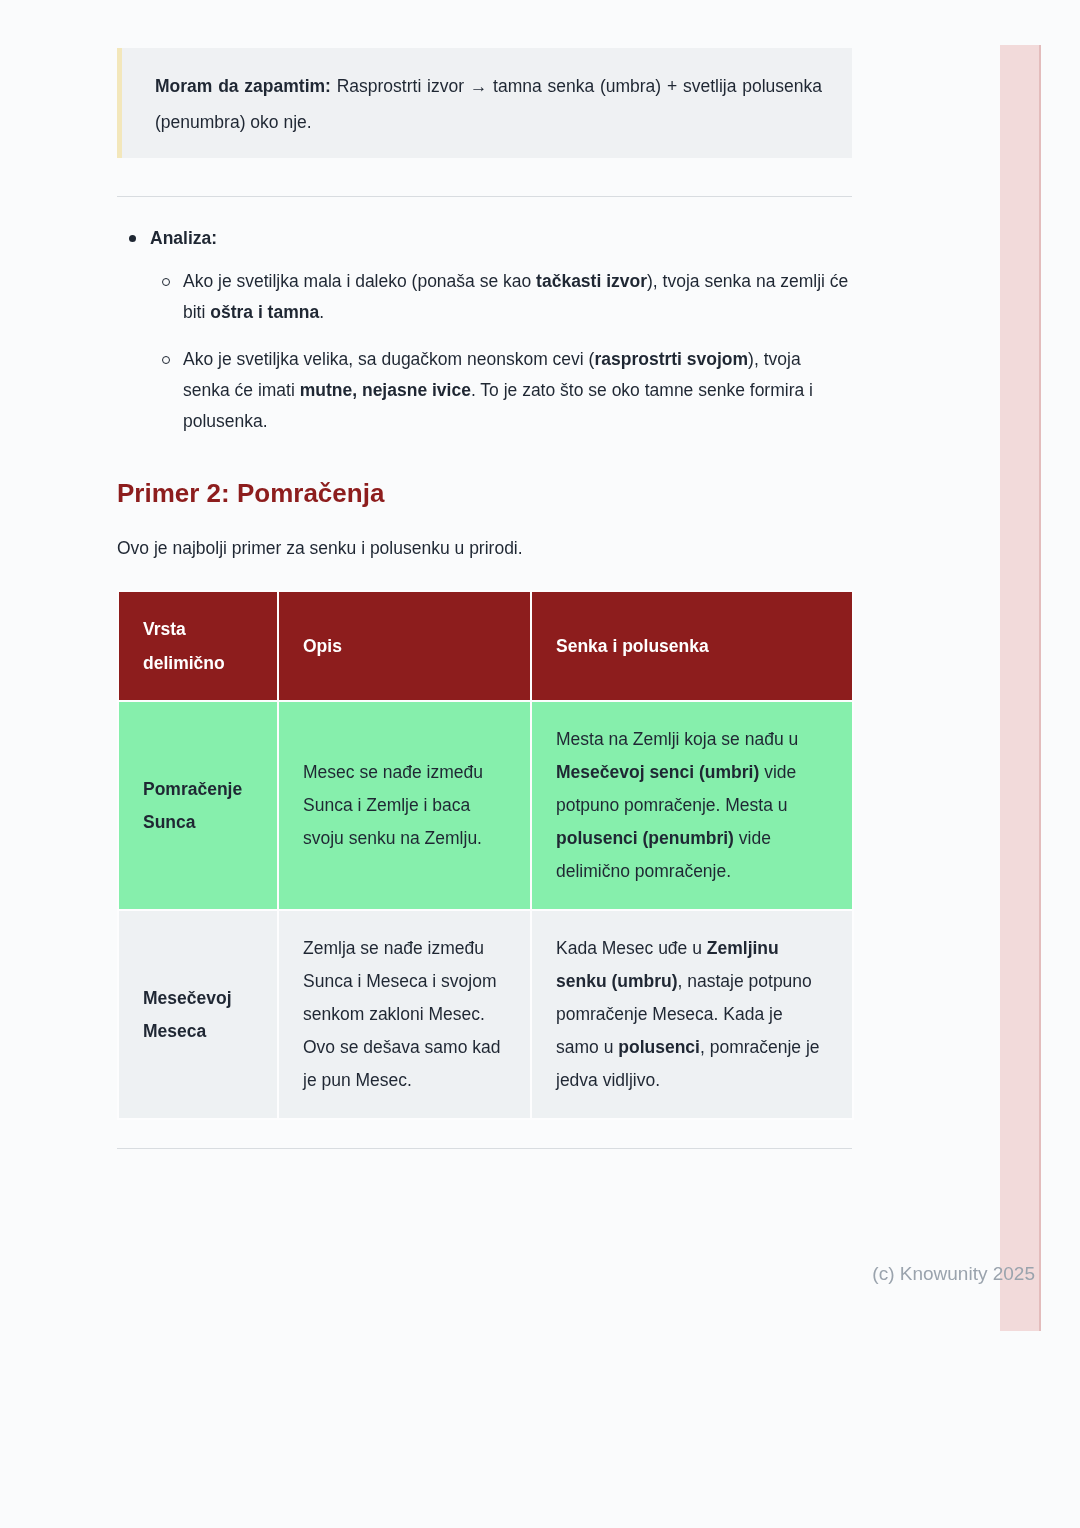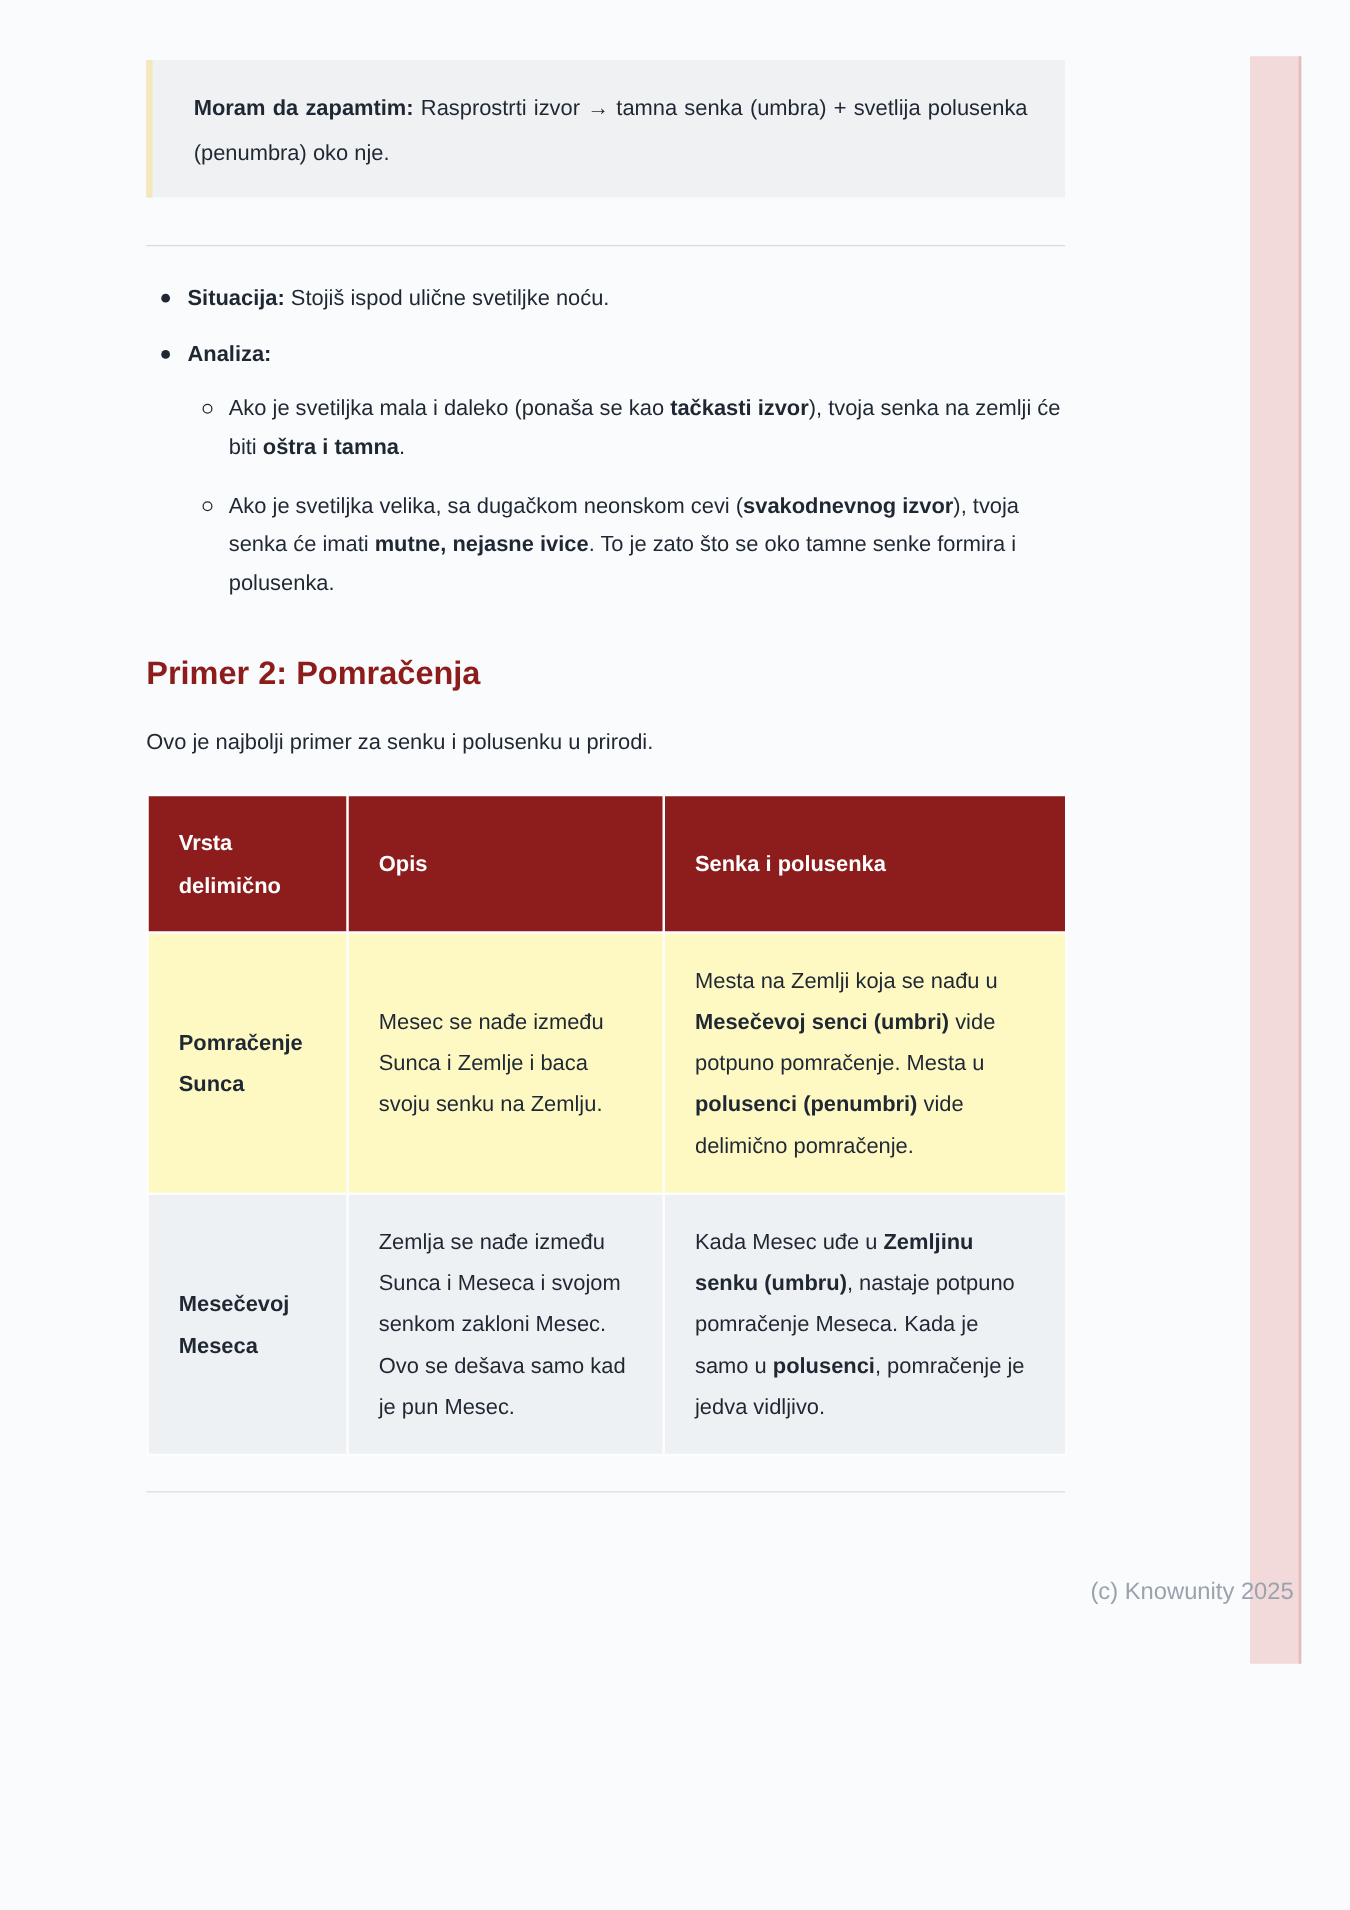--- a/index.html
+++ b/index.html
@@ -61,21 +61,21 @@
   .para { margin-top:24px; font-size:17.5px; line-height:31px; }
 
   .table { margin-top:26px; width:735px; border-collapse:collapse; table-layout:fixed; }
   .table th, .table td { border:2px solid #fdfdfe; text-align:left; vertical-align:middle; }
   .table th {
     background:var(--brand-red,#8d1d1d); color:#ffffff;
     font-size:17.5px; font-weight:700; line-height:34px;
     padding:20px 24px;
   }
   .table td { font-size:17.5px; line-height:33px; padding:21px 24px; }
-  .row-odd td { background:#fef9c3; }
+  .row-odd td { background:#86efac; }
   .row-even td { background:var(--row-alt,#eef1f3); }
 
   .footer {
     position:absolute; right:70px; bottom:46px; z-index:3;
     font-size:19px; color:var(--muted,#9aa3ad);
   }
 </style>
 </head>
 <body>
 
@@ -87,26 +87,25 @@
 
     <div class="callout">
       <p class="callout-text"><span class="b">Moram da zapamtim:</span><span> Rasprostrti izvor → tamna senka (umbra) + svetlija polusenka (penumbra) oko nje.</span></p>
     </div>
 
     <hr class="rule rule-top">
 
 
 
     <ul class="list">
-      <li class="li lv1"><span class="b">Situacija:</span><span> Stojiš ispod ulične svetiljke noću.</span></li>
       <li class="li lv1">
         <span><span class="b">Analiza:</span></span>
         <ul class="sublist">
           <li class="li lv2"><span>Ako je svetiljka mala i daleko (ponaša se kao </span><span class="b">tačkasti izvor</span><span>), tvoja senka na zemlji će biti </span><span class="b">oštra i tamna</span><span>.</span></li>
-          <li class="li lv2"><span>Ako je svetiljka velika, sa dugačkom neonskom cevi (</span><span class="b">svakodnevnog izvor</span><span>), tvoja senka će imati </span><span class="b">mutne, nejasne ivice</span><span>. To je zato što se oko tamne senke formira i polusenka.</span></li>
+          <li class="li lv2"><span>Ako je svetiljka velika, sa dugačkom neonskom cevi (</span><span class="b">rasprostrti svojom</span><span>), tvoja senka će imati </span><span class="b">mutne, nejasne ivice</span><span>. To je zato što se oko tamne senke formira i polusenka.</span></li>
         </ul>
       </li>
     </ul>
 
     <h2 class="h2">Primer 2: Pomračenja</h2>
 
     <p class="para">Ovo je najbolji primer za senku i polusenku u prirodi.</p>
 
     <table class="table">
       <colgroup>

